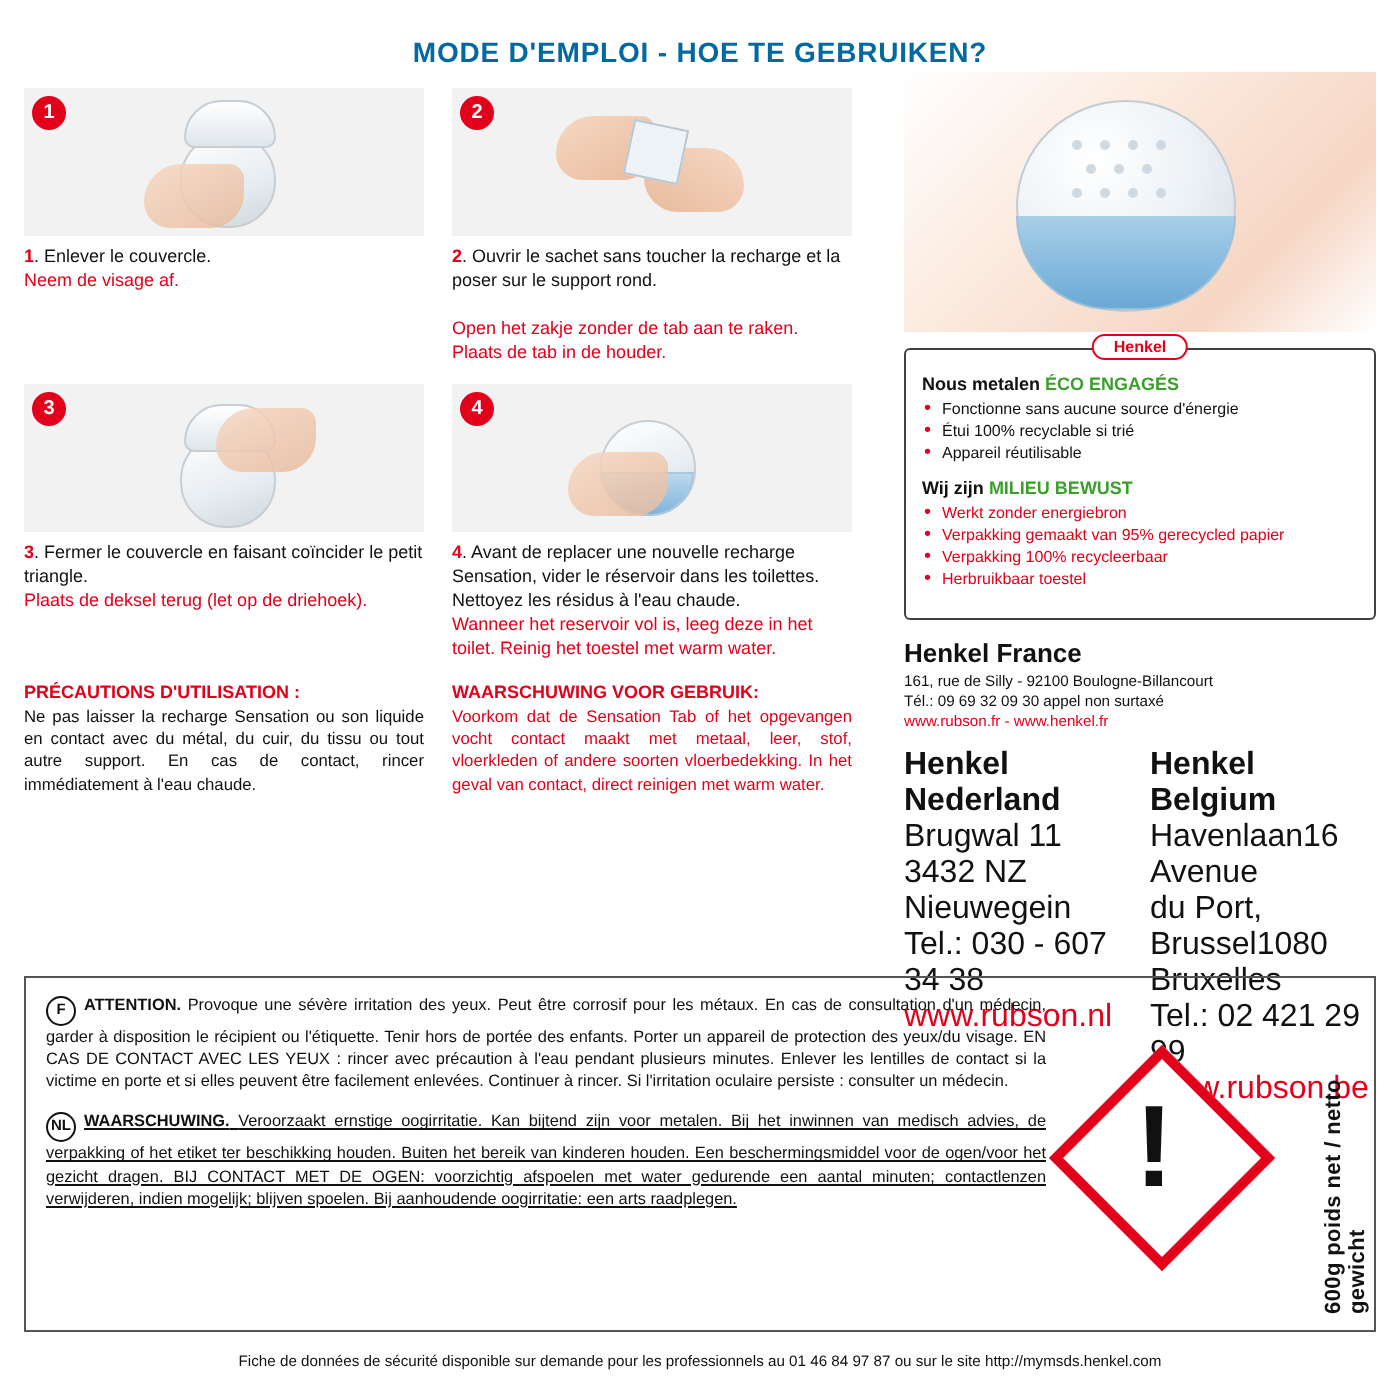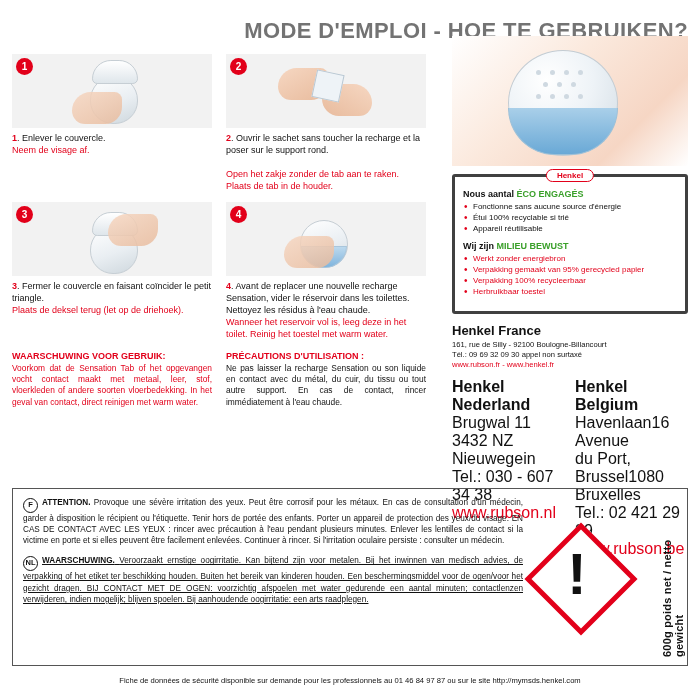--- a/index.html
+++ b/index.html
@@ -15,24 +15,24 @@
     overflow: hidden;
   }
   .page {
     position: relative;
     width: 700px;
     height: 700px;
     box-sizing: border-box;
     padding: 10px 12px 4px 12px;
   }
   .title {
-    text-align: right;
-    color: #737373;
-    font-weight: bold;
-    font-size: 22px;
+    text-align: center;
+    color: #0369a1;
+    font-weight: bold;
+    font-size: 14px;
     letter-spacing: 0.4px;
     margin: 8px 0 10px 0;
   }
 
   
   .steps {
     position: relative;
     width: 430px;
   }
   .step-row {
@@ -186,21 +186,21 @@
   .hero-dots i {
     position: absolute;
     width: 5px;
     height: 5px;
     border-radius: 50%;
     background: #cfd9e1;
   }
 
   .eco-box {
     margin-top: 8px;
-    border: 3px solid #404040;
+    border: 1px solid #404040;
     border-radius: 3px;
     padding: 12px 8px 8px 8px;
     position: relative;
   }
   .henkel-tag {
     position: absolute;
     top: -8px;
     left: 50%;
     transform: translateX(-50%);
     background: #fff;
@@ -408,26 +408,26 @@
           <span class="cap-fr">Avant de replacer une nouvelle recharge Sensation, vider le réservoir dans les toilettes. Nettoyez les résidus à l'eau chaude.</span><br>
           <span class="cap-nl">Wanneer het reservoir vol is, leeg deze in het toilet. Reinig het toestel met warm water.</span>
         </div>
       </div>
 
     </div>
   </div>
 
   <div class="precautions">
     <div class="prec-col">
+      <div class="prec-h">PRÉCAUTIONS D'UTILISATION :</div>
+      <div class="prec-b">Ne pas laisser la recharge Sensation ou son liquide en contact avec du métal, du cuir, du tissu ou tout autre support. En cas de contact, rincer immédiatement à l'eau chaude.</div>
+    </div>
+    <div class="prec-col">
       <div class="prec-h">WAARSCHUWING VOOR GEBRUIK:</div>
       <div class="prec-b red">Voorkom dat de Sensation Tab of het opgevangen vocht contact maakt met metaal, leer, stof, vloerkleden of andere soorten vloerbedekking. In het geval van contact, direct reinigen met warm water.</div>
-    </div>
-    <div class="prec-col">
-      <div class="prec-h">PRÉCAUTIONS D'UTILISATION :</div>
-      <div class="prec-b">Ne pas laisser la recharge Sensation ou son liquide en contact avec du métal, du cuir, du tissu ou tout autre support. En cas de contact, rincer immédiatement à l'eau chaude.</div>
     </div>
   </div>
 
   <div class="right-col">
 
     <div class="hero">
       <div class="hero-bg"></div>
       <div class="hero-dev"></div>
       <div class="hero-dev-bottom"></div>
       <div class="hero-dots">
@@ -442,21 +442,21 @@
           <i style="left:14px;top:24px;"></i>
           <i style="left:28px;top:24px;"></i>
           <i style="left:42px;top:24px;"></i>
       </div>
     </div>
 
     <div class="eco-box">
       <div class="henkel-tag">Henkel</div>
 
       <div class="eco-h">
-        <span>Nous aantal</span>
+        <span>Nous metalen</span>
         <span class="green">ÉCO ENGAGÉS</span>
       </div>
       <ul class="eco-list">
         <li>Fonctionne sans aucune source d'énergie</li>
         <li>Étui 100% recyclable si trié</li>
         <li>Appareil réutilisable</li>
       </ul>
 
       <div class="eco-h">
         <span>Wij zijn</span>

